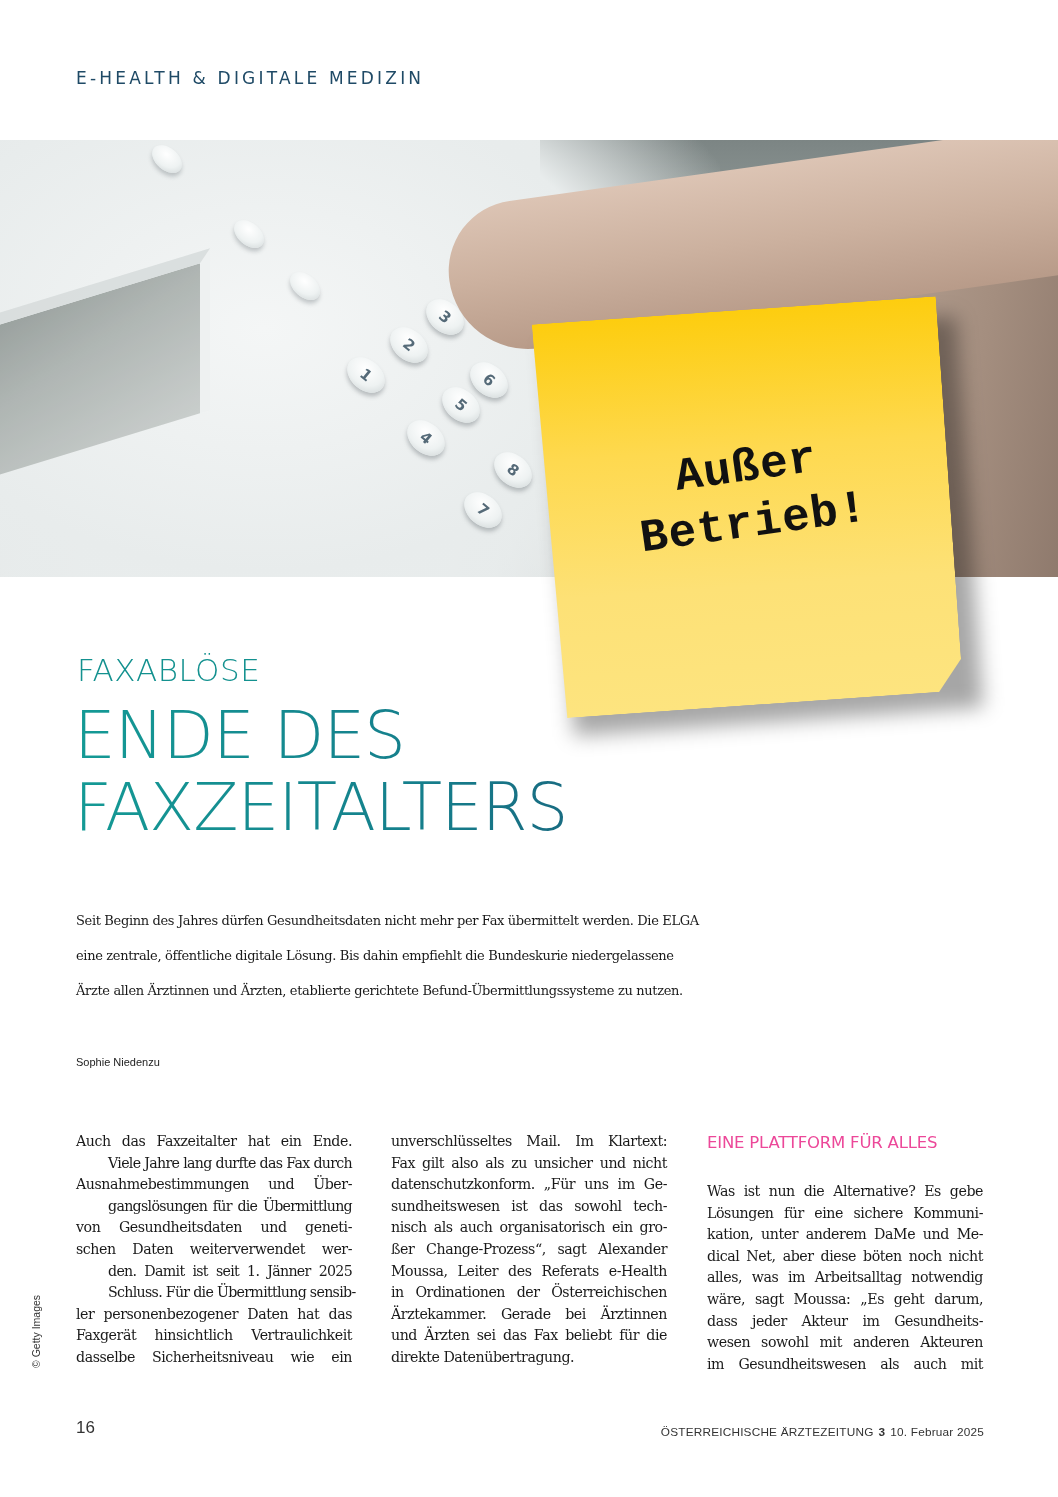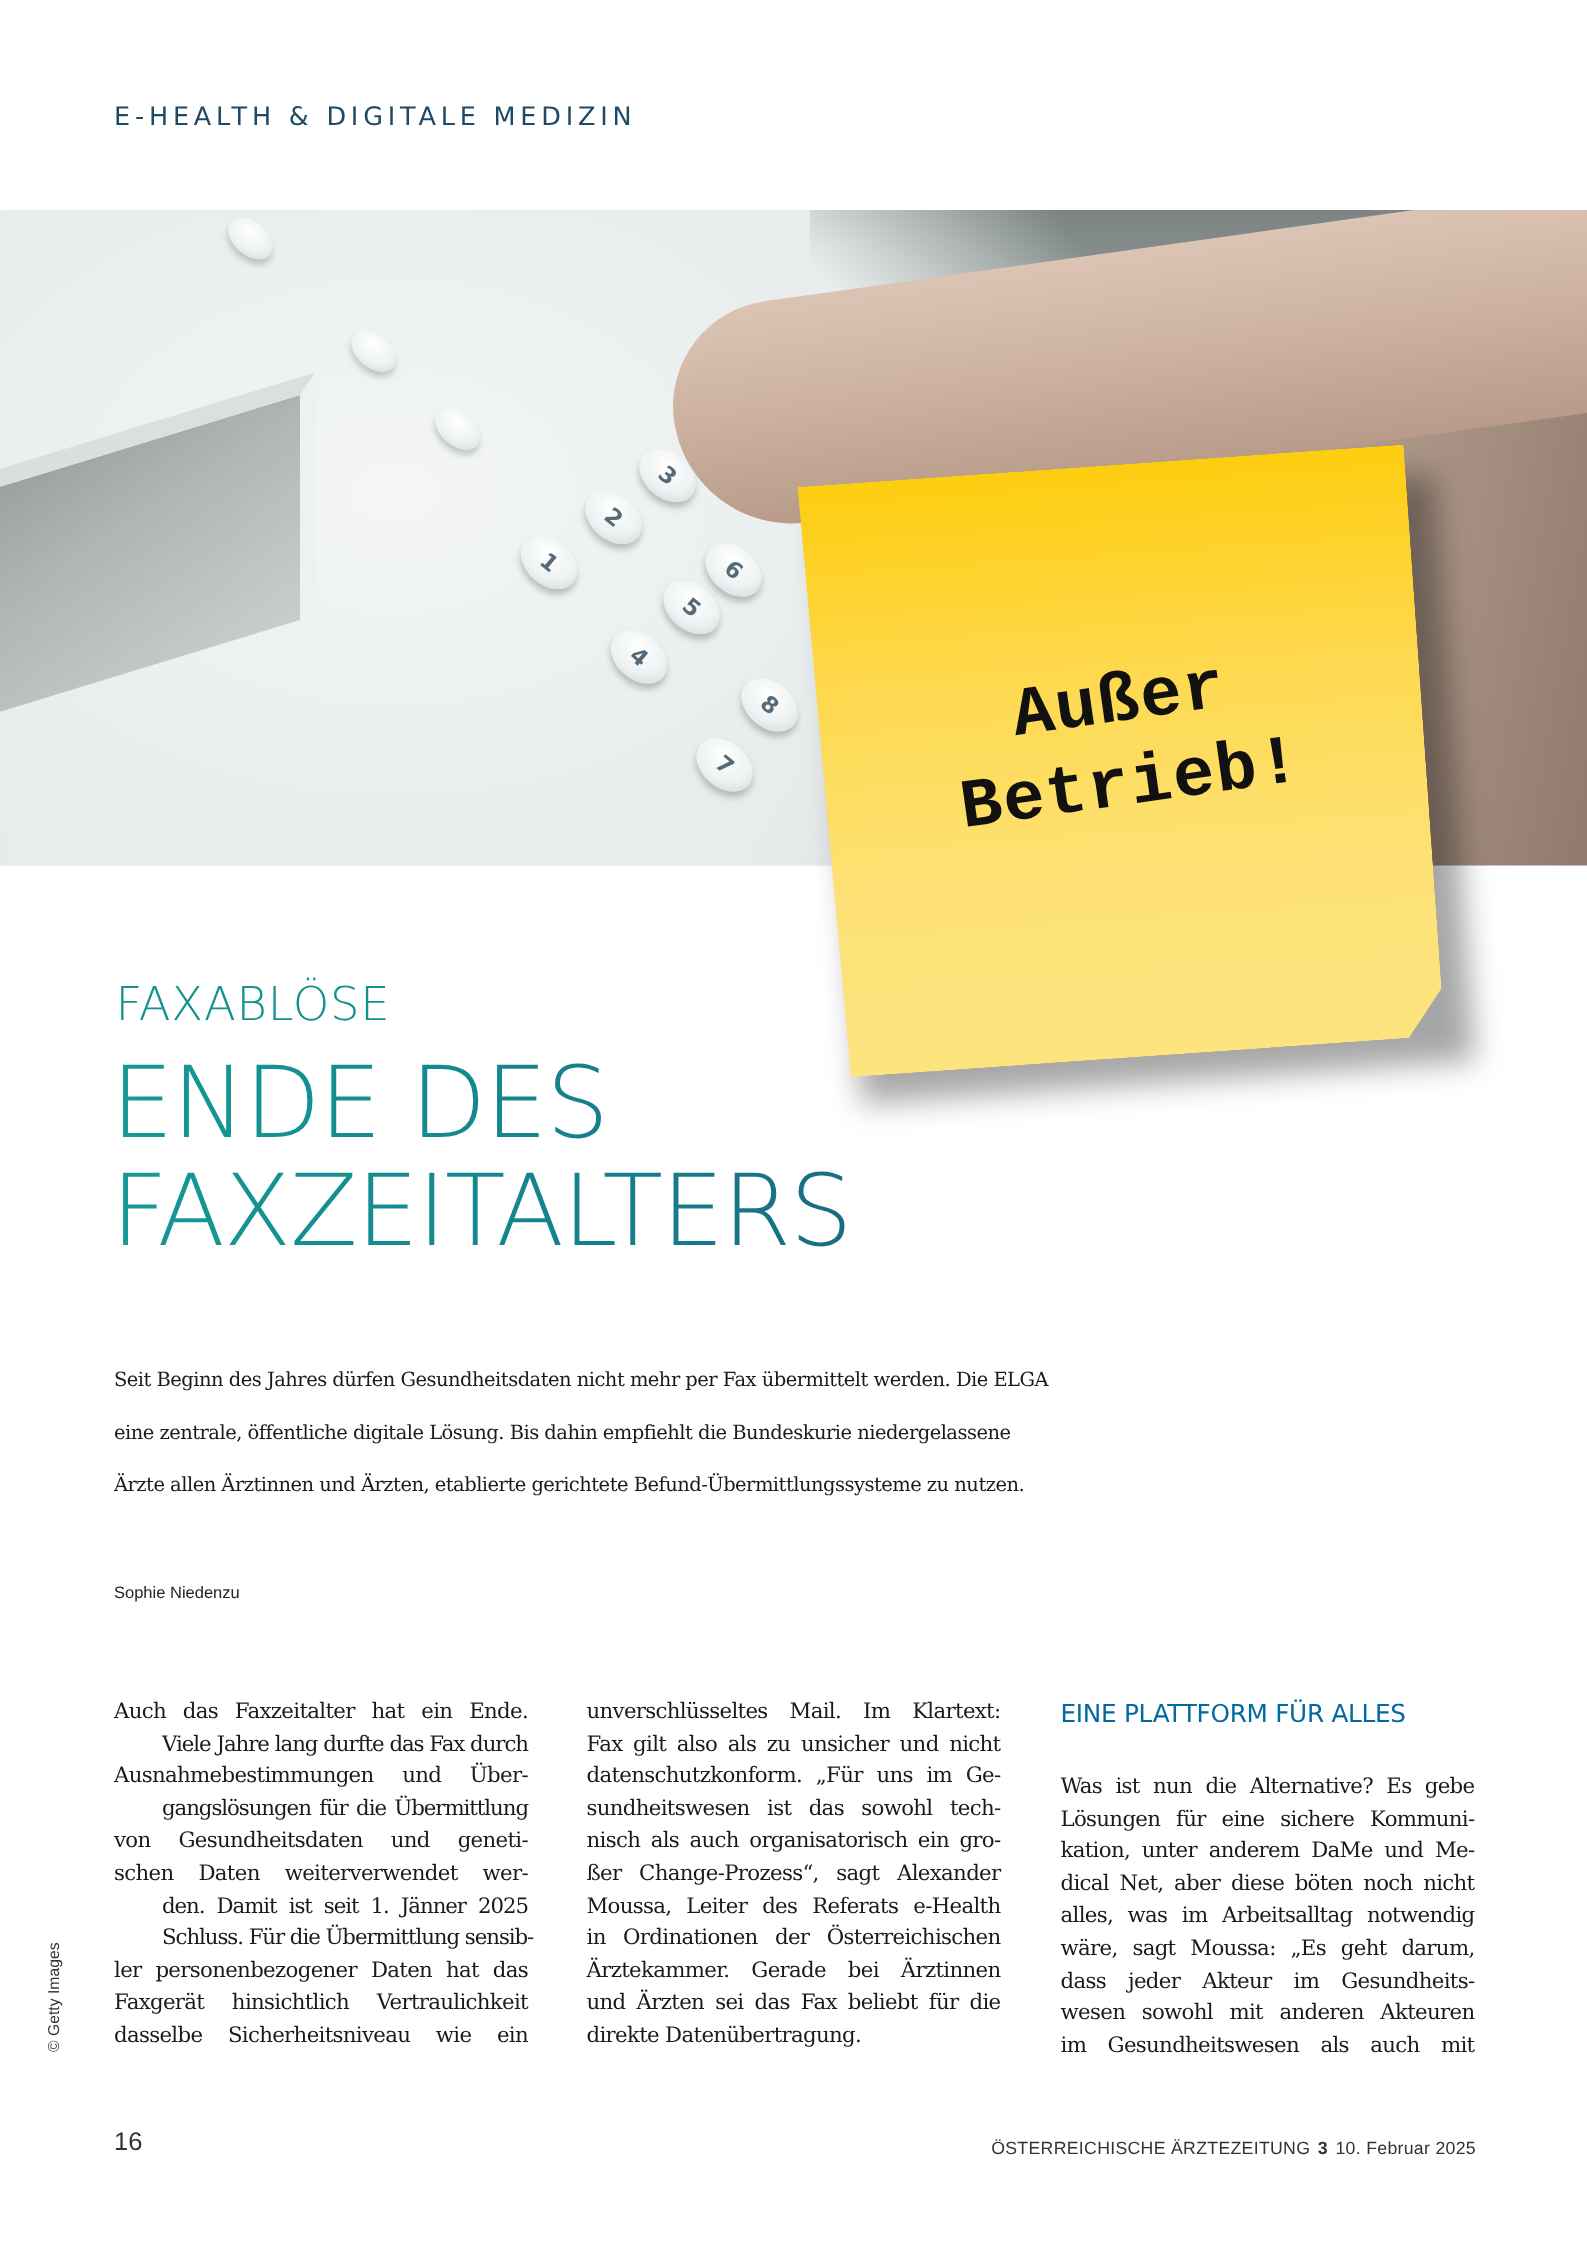--- a/index.html
+++ b/index.html
@@ -110,21 +110,21 @@
     color: #1a1a1a; letter-spacing: -.45px;
   }
   .col span { display: block; text-align: justify; text-align-last: justify; white-space: nowrap; }
   .col span.last { text-align-last: left; }
   .col span.b { font-weight: normal; letter-spacing: -.7px; margin-left: 32px; }
   .col1 { left: 76px; }
   .col2 { left: 391px; }
   .col3 { left: 707px; top: 1181px; }
   .subhead {
     position: absolute; left: 707px; top: 1133px;
-    font-family: "DejaVu Sans", sans-serif; font-size: 16.5px; color: #0369a1;
+    font-family: "DejaVu Sans", sans-serif; font-size: 16.5px; color: #ec4899;
     letter-spacing: -.2px;
   }
   .page-number {
     position: absolute; left: 76px; top: 1418px; font-size: 17px; color: #333;
   }
   .footer-right {
     position: absolute; right: 74px; top: 1425px; font-size: 11.8px; color: #333;
     letter-spacing: .2px;
   }
   .footer-right b { font-weight: bold; margin: 0 5px; }

